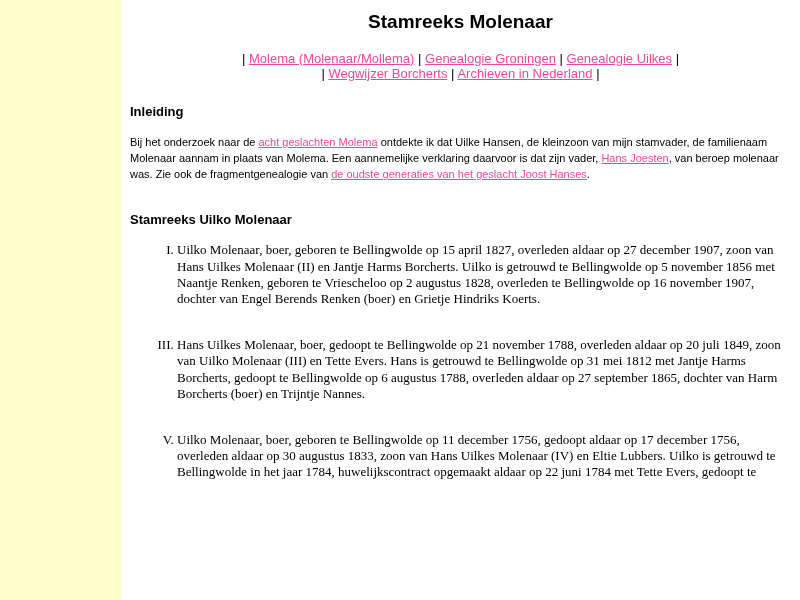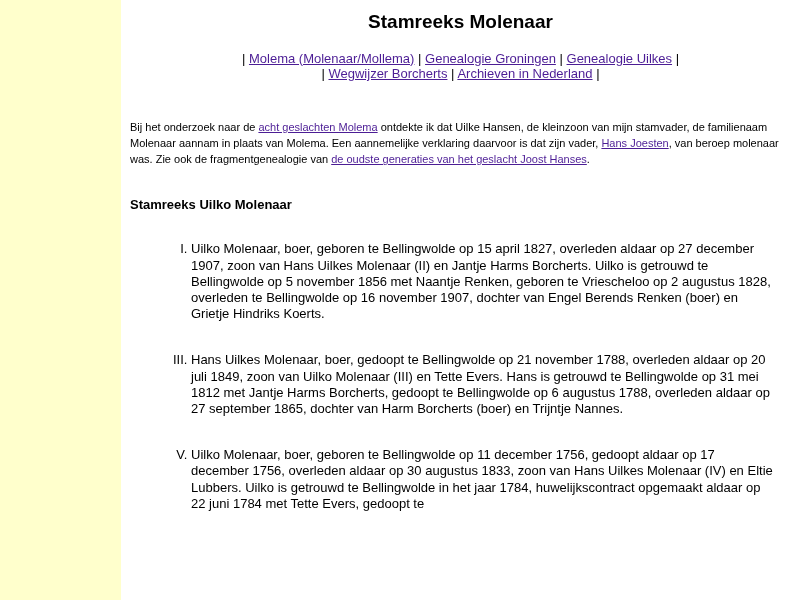--- a/index.html
+++ b/index.html
@@ -54,21 +54,21 @@
   }
 
   .nav-block {
     text-align: center;
     margin-top: 17px;
     line-height: 15.5px;
     font-size: 13px;
   }
   .nav-block a,
   .body-text a {
-    color: #4c1d95;
+    color: #ec4899;
     text-decoration: underline;
   }
   .sep {
     color: #000000;
   }
 
   .section-head {
     margin: 0;
     padding: 0;
     font-size: 13px;
@@ -88,24 +88,25 @@
   }
 
   .gap-before-head {
     height: 22px;
   }
   .gap-small {
     height: 15px;
   }
 
   ol.stamreeks {
-    margin: 14px;
+    margin: 0;
     padding: 0 0 0 0;
     list-style-type: upper-roman;
     list-style-position: outside;
+    font-family: Liberation Serif, serif;
   }
   ol.stamreeks > li {
     margin: 0 0 0 47px;
     padding: 0;
     line-height: 16.2px;
   }
   ol.stamreeks > li .entry-text {
     display: block;
   }
   li.entry-spacer {
@@ -140,20 +141,21 @@
         <span class="sep">|</span>
         <a href="#">Archieven in Nederland</a>
         <span class="sep">|</span>
       </div>
     </div>
 
     <div class="inner">
 
       <div class="gap-before-head"></div>
 
+      <p class="section-head">Inleiding</p>
 
       <div class="gap-small"></div>
 
       <p class="body-text"><span>Bij het onderzoek naar de </span><a href="#">acht geslachten Molema</a><span> ontdekte ik dat Uilke Hansen, de kleinzoon van mijn stamvader, de familienaam Molenaar aannam in plaats van Molema. Een aannemelijke verklaring daarvoor is dat zijn vader, </span><a href="#">Hans Joesten</a><span>, van beroep molenaar was. Zie ook de fragmentgenealogie van </span><a href="#">de oudste generaties van het geslacht Joost Hanses</a><span>.</span></p>
 
       <div class="gap-small"></div>
 
 
       <div class="gap-small"></div>
 

